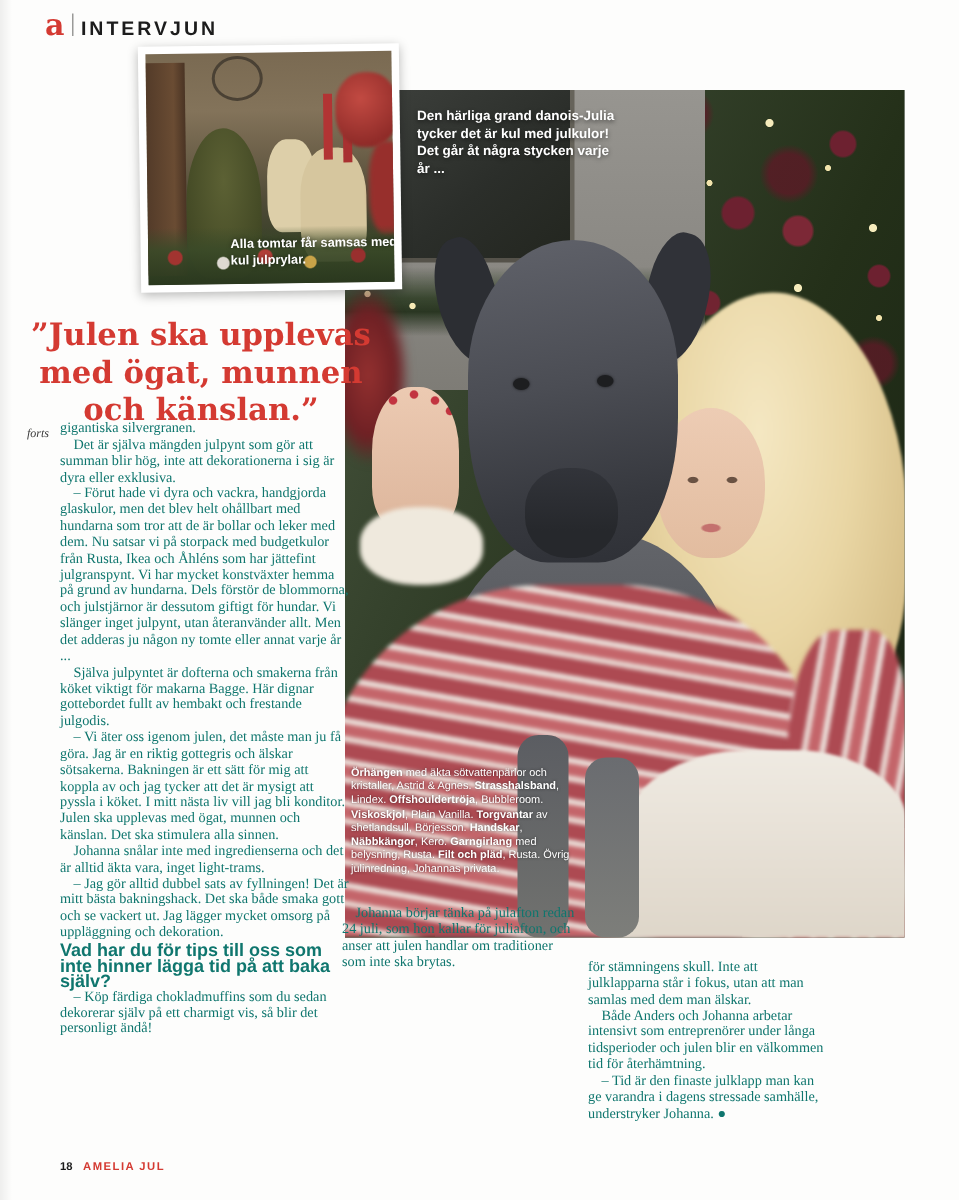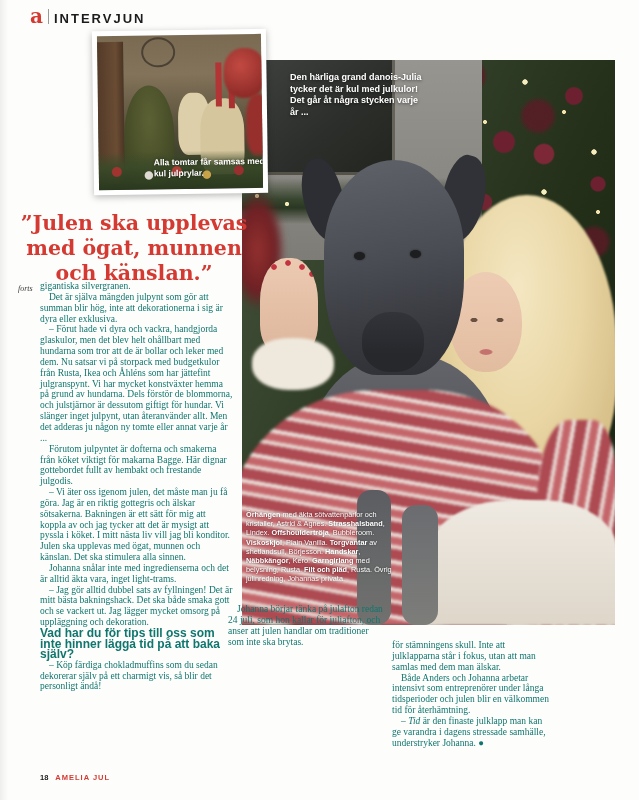--- a/index.html
+++ b/index.html
@@ -32,21 +32,21 @@
   p.para{margin:0;font-size:9.5px;line-height:10.85px;}
   p.ind{text-indent:9px;}
   p.qbold{font-family:"Liberation Sans",sans-serif;font-weight:bold;font-size:12px;line-height:10.6px;text-indent:0;}
 
   
   .footer{left:40px;top:773px;font-family:"Liberation Sans",sans-serif;font-size:7.5px;font-weight:bold;display:flex;gap:7px;align-items:baseline;}
   .page-num{color:#1b1b1b;}
   .mag-name{color:var(--accent,#d5423a);letter-spacing:1px;}
 
   
-  .photo{left:230px;top:60px;width:373px;height:565px;overflow:hidden;background:#22301e;margin-left:12px;}
+  .photo{left:230px;top:60px;width:373px;height:565px;overflow:hidden;background:#22301e;}
   .photo .abs{position:absolute;}
   .ph-tree{inset:0;background:
     radial-gradient(circle 4px at 205px 28px,#f6ecbc 0%,#f6ecbc 60%,rgba(246,236,188,0) 75%),
     radial-gradient(circle 3px at 243px 62px,#f2e4ac 0%,#f2e4ac 60%,rgba(242,228,172,0) 75%),
     radial-gradient(circle 4px at 283px 22px,#f6ecbc 0%,#f6ecbc 60%,rgba(246,236,188,0) 75%),
     radial-gradient(circle 3px at 322px 52px,#f2e4ac 0%,#f2e4ac 60%,rgba(242,228,172,0) 75%),
     radial-gradient(circle 4px at 352px 92px,#f6ecbc 0%,#f6ecbc 60%,rgba(246,236,188,0) 75%),
     radial-gradient(circle 3px at 232px 112px,#efe0a4 0%,#efe0a4 60%,rgba(239,224,164,0) 75%),
     radial-gradient(circle 4px at 302px 132px,#f6ecbc 0%,#f6ecbc 60%,rgba(246,236,188,0) 75%),
     radial-gradient(circle 3px at 356px 152px,#f2e4ac 0%,#f2e4ac 60%,rgba(242,228,172,0) 75%),
@@ -214,32 +214,32 @@
   <div class="abs credits"><span class="b">Örhängen</span><span> med äkta sötvattenpärlor och kristaller, Astrid &amp; Agnes. </span><span class="b">Strasshalsband</span><span>, Lindex. </span><span class="b">Offshouldertröja</span><span>, Bubbleroom. </span><span class="b">Viskoskjol</span><span>, Plain Vanilla. </span><span class="b">Torgvantar</span><span> av shetlandsull, Börjesson. </span><span class="b">Handskar</span><span>, </span><span class="b">Näbbkängor</span><span>, Kero. </span><span class="b">Garngirlang</span><span> med belysning, Rusta. </span><span class="b">Filt och pläd</span><span>, Rusta. Övrig julinredning, Johannas privata.</span></div>
 </div>
 
 <div class="abs quote">”Julen ska upplevas med ögat, munnen och känslan.”</div>
 <div class="abs forts">forts</div>
 
 <div class="abs col col1">
     <p class="para">gigantiska silvergranen.</p>
     <p class="para ind">Det är själva mängden julpynt som gör att summan blir hög, inte att dekorationerna i sig är dyra eller exklusiva.</p>
     <p class="para ind">– Förut hade vi dyra och vackra, handgjorda glaskulor, men det blev helt ohållbart med hundarna som tror att de är bollar och leker med dem. Nu satsar vi på storpack med budgetkulor från Rusta, Ikea och Åhléns som har jättefint julgranspynt. Vi har mycket konstväxter hemma på grund av hundarna. Dels förstör de blommorna, och julstjärnor är dessutom giftigt för hundar. Vi slänger inget julpynt, utan återanvänder allt. Men det adderas ju någon ny tomte eller annat varje år ...</p>
-    <p class="para ind">Förutom julpyntet är dofterna och smakerna från köket viktigt för makarna Bagge. Här dignar gottebordet fullt av hembakt och frestande julgodis.</p>
+    <p class="para ind">Själva julpyntet är dofterna och smakerna från köket viktigt för makarna Bagge. Här dignar gottebordet fullt av hembakt och frestande julgodis.</p>
     <p class="para ind">– Vi äter oss igenom julen, det måste man ju få göra. Jag är en riktig gottegris och älskar sötsakerna. Bakningen är ett sätt för mig att koppla av och jag tycker att det är mysigt att pyssla i köket. I mitt nästa liv vill jag bli konditor. Julen ska upplevas med ögat, munnen och känslan. Det ska stimulera alla sinnen.</p>
     <p class="para ind">Johanna snålar inte med ingredienserna och det är alltid äkta vara, inget light-trams.</p>
     <p class="para ind">– Jag gör alltid dubbel sats av fyllningen! Det är mitt bästa bakningshack. Det ska både smaka gott och se vackert ut. Jag lägger mycket omsorg på uppläggning och dekoration.</p>
     <p class="para qbold">Vad har du för tips till oss som inte hinner lägga tid på att baka själv?</p>
     <p class="para ind">– Köp färdiga chokladmuffins som du sedan dekorerar själv på ett charmigt vis, så blir det personligt ändå!</p>
   </div>
 <div class="abs col col2">
     <p class="para ind">Johanna börjar tänka på julafton redan 24 juli, som hon kallar för juliafton, och anser att julen handlar om traditioner som inte ska brytas.</p>
   </div>
 <div class="abs col col3">
     <p class="para">för stämningens skull. Inte att julklapparna står i fokus, utan att man samlas med dem man älskar.</p>
     <p class="para ind">Både Anders och Johanna arbetar intensivt som entreprenörer under långa tidsperioder och julen blir en välkommen tid för återhämtning.</p>
-    <p class="para ind"><span>– </span><span style="font-style: italic;">Tid</span><span> är den finaste julklapp man kan ge varandra i dagens stressade samhälle, understryker Johanna. ●</span></p>
+    <p class="para ind"><span>– </span><span style="">Tid</span><span> är den finaste julklapp man kan ge varandra i dagens stressade samhälle, understryker Johanna. ●</span></p>
   </div>
 
 <div class="abs footer">
   <span class="page-num">18</span>
   <span class="mag-name">AMELIA JUL</span>
 </div>
 
 </body></html>

